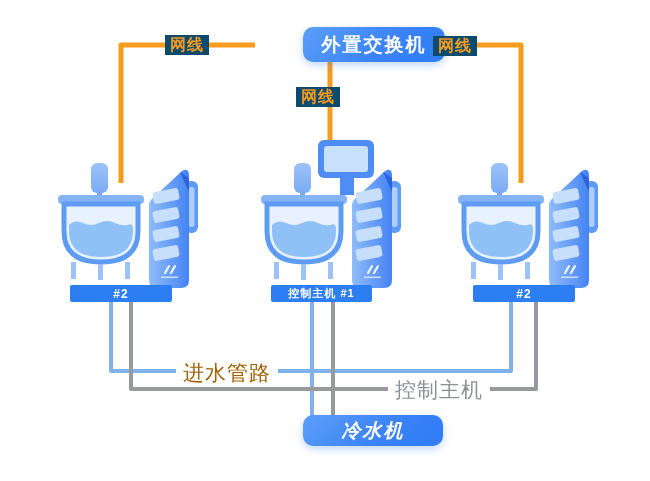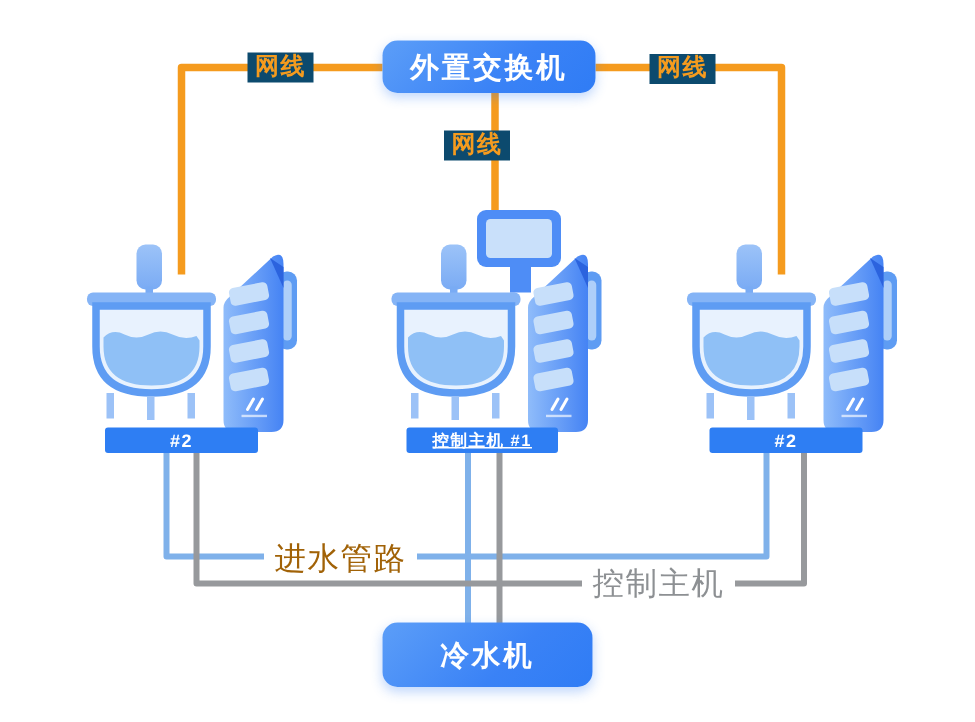--- a/index.html
+++ b/index.html
@@ -7,30 +7,31 @@
     position:relative;width:650px;height:481px;background:#ffffff;overflow:hidden;
     font-family:"Liberation Sans","DejaVu Sans",sans-serif;
   }
   #wiresvg{position:absolute;left:0;top:0;}
   .box{
     position:absolute;display:flex;align-items:center;justify-content:center;
     background:linear-gradient(135deg,#5c9ef8 0%,#3a82f6 60%,#2f7cf5 100%);
     color:#fff;font-weight:bold;border-radius:10px;
     box-shadow:0 3px 8px rgba(47,124,245,.30);
     letter-spacing:2px;
+    margin-left:48px;
   }
   #switch-box{left:255px;top:27px;width:142px;height:35px;font-size:19px;}
-  #chiller-box{left:255px;top:415px;width:140px;height:43px;font-size:19px;}
+  #chiller-box{left:255px;top:415px;width:140px;height:31px;font-size:19px;font-style:italic;}
   .unit-bar{
     position:absolute;top:285px;height:17px;background:#2e7ef3;border-radius:2px;
     display:flex;align-items:center;justify-content:center;
     color:#fff;font-weight:bold;font-size:12px;letter-spacing:1px;
   }
   #bar-left{left:70px;width:102px;}
-  #bar-center{left:271px;width:101px;font-size:11px;text-decoration:underline;}
+  #bar-center{left:271px;width:101px;font-size:11px;}
   #bar-right{left:473px;width:102px;}
   .cable-label{
     position:absolute;background:#0c4a6e;color:#f59b1e;font-weight:bold;font-size:16px;
     padding:0 5px;line-height:20px;text-align:center;letter-spacing:1px;
   }
   #cable-label-left{left:165px;top:35px;}
   #cable-label-right{left:433px;top:36px;}
   #cable-label-center{left:296px;top:87px;}
   .pipe-label{
     position:absolute;background:#fff;font-size:21px;font-weight:500;

